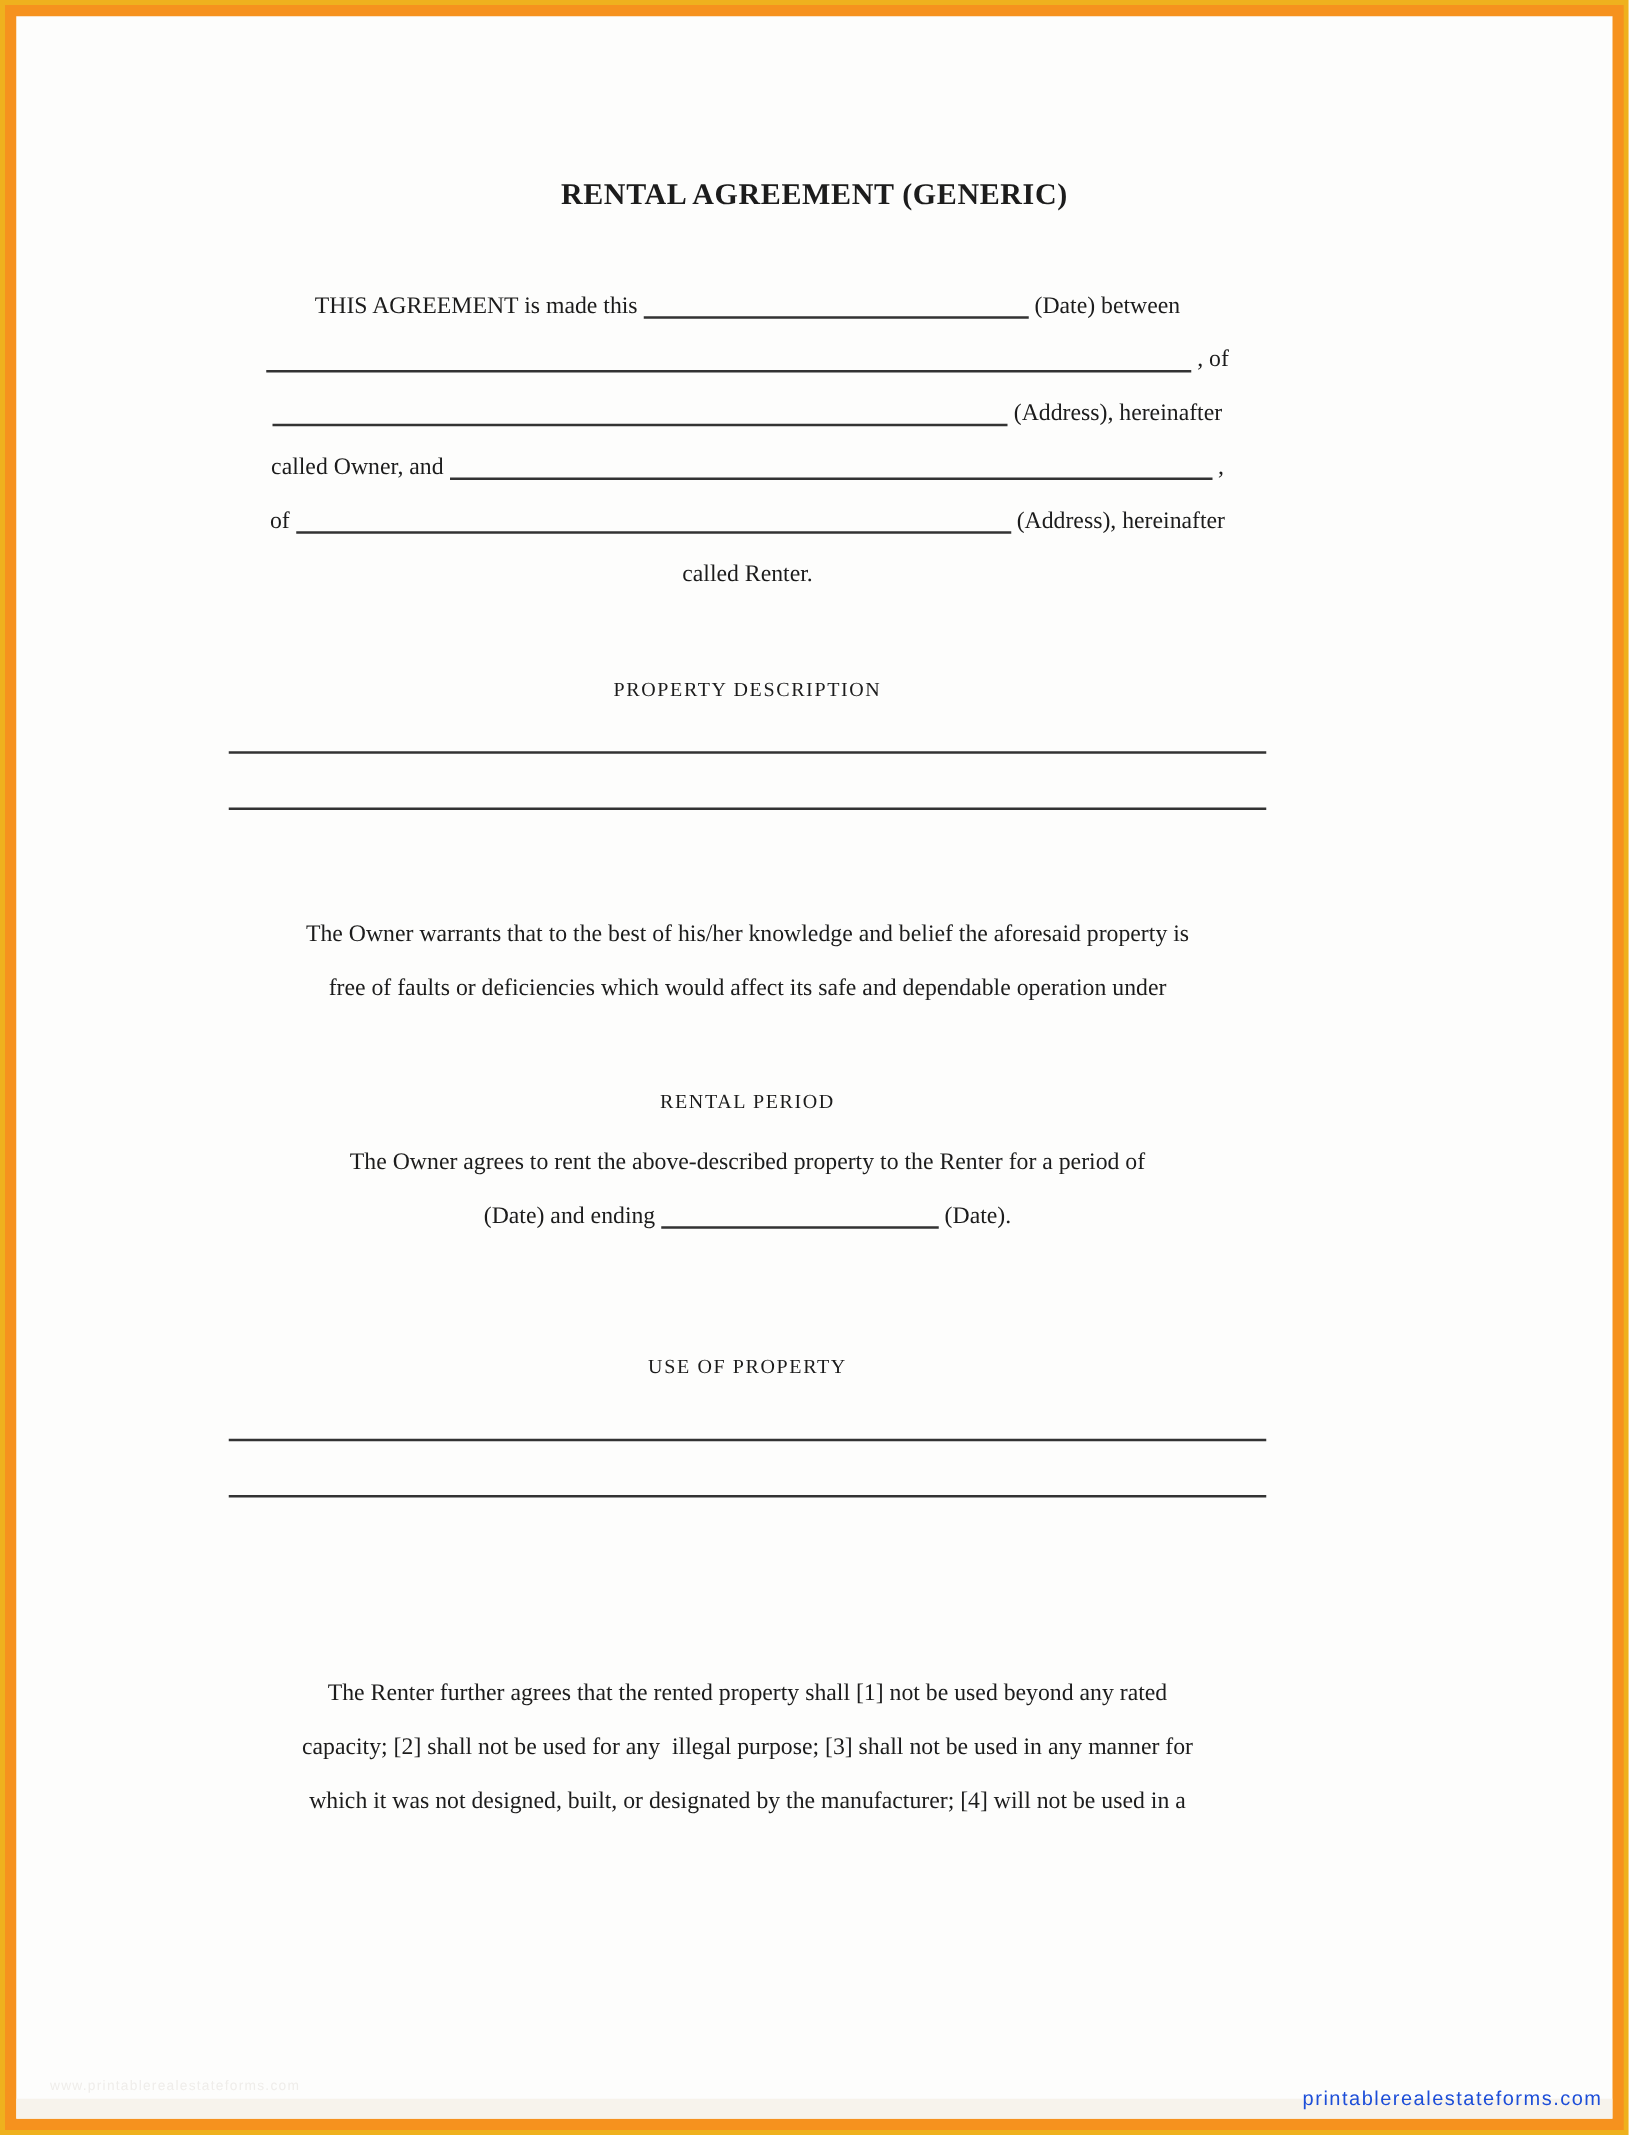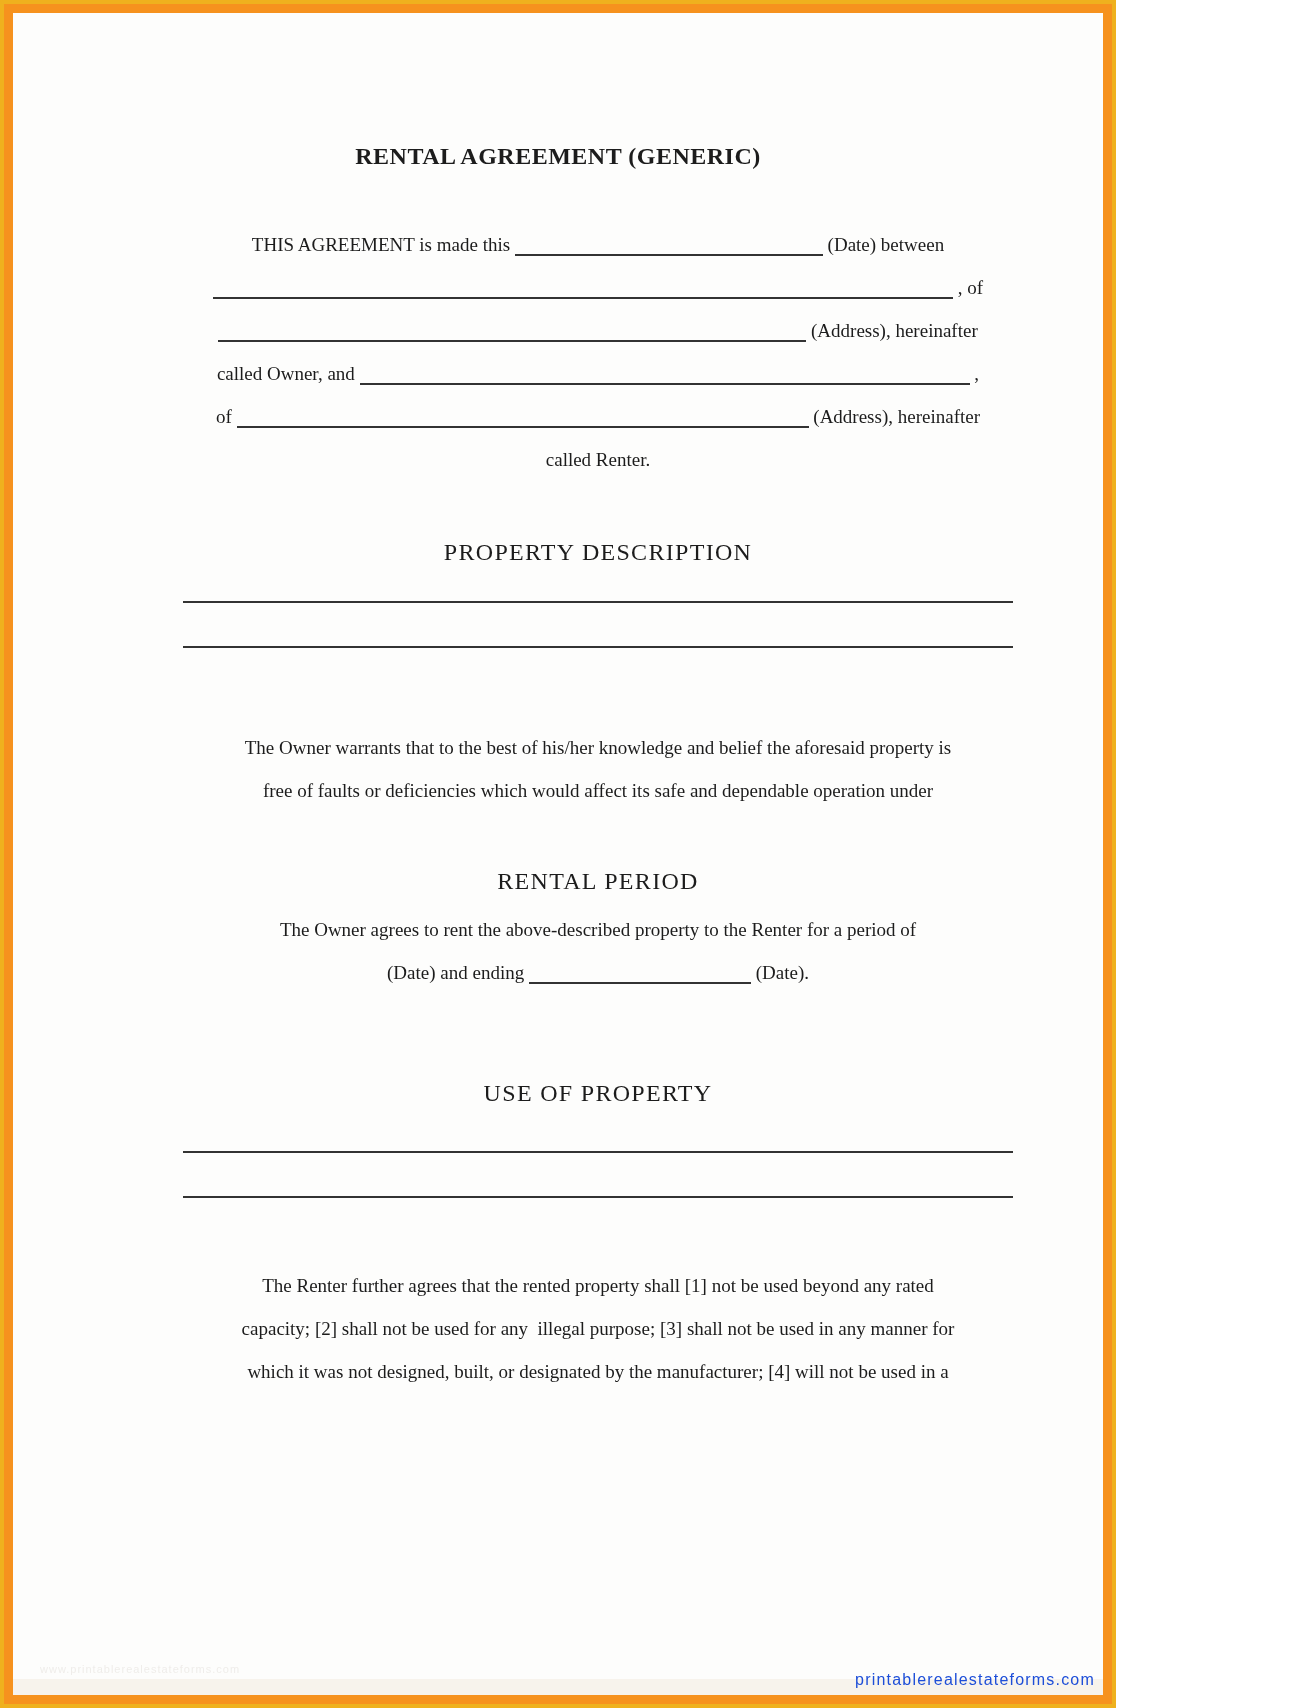--- a/index.html
+++ b/index.html
@@ -1,19 +1,19 @@
 <!DOCTYPE html>
 <html><head>
 <meta charset="utf-8">
 <style>
   html, body { margin: 0; padding: 0; background: #ffffff; }
 
   .page-outer {
     position: relative;
-    width: 1116px;
+    width: 1303px;
     height: 1708px;
     box-sizing: border-box;
     background: #EFB11E;           
     padding: 4px;
   }
   .page-inner {
     width: 100%;
     height: 100%;
     box-sizing: border-box;
     background: #F6921E;           
@@ -56,21 +56,21 @@
     border-bottom: 2px solid #333333;
     vertical-align: -5px;
   }
 
   .rule {
     height: 43px;
     border-bottom: 2px solid #333333;
   }
 
   .heading {
-    font-size: 24px;
+    font-size: 16px;
     letter-spacing: 1.3px;
     line-height: 43px;
     white-space: pre;
   }
 
   .footer-strip {
     position: absolute;
     left: 0;
     right: 0;
     bottom: 0;
@@ -130,21 +130,21 @@
         <div class="line">The Owner agrees to rent the above-described property to the Renter for a period of</div>
         <div class="line"><span>(Date) and ending </span><span class="blank" style="width:222px"></span><span> (Date).</span></div>
       </div>
 
       <div class="abs heading" style="top:1059px">USE OF PROPERTY</div>
       <div class="abs" style="top:1095px">
         <div class="rule"></div>
         <div class="rule"></div>
       </div>
 
-      <div class="abs" style="top:1251px">
+      <div class="abs" style="top:1320px">
         <div class="line">The Renter further agrees that the rented property shall [1] not be used beyond any rated</div>
         <div class="line">capacity; [2] shall not be used for any  illegal purpose; [3] shall not be used in any manner for</div>
         <div class="line">which it was not designed, built, or designated by the manufacturer; [4] will not be used in a</div>
       </div>
 
       <div class="footer-strip"></div>
       <span class="wm-left">www.printablerealestateforms.com</span>
       <span class="wm-right">printablerealestateforms.com</span>
 
     </div>

